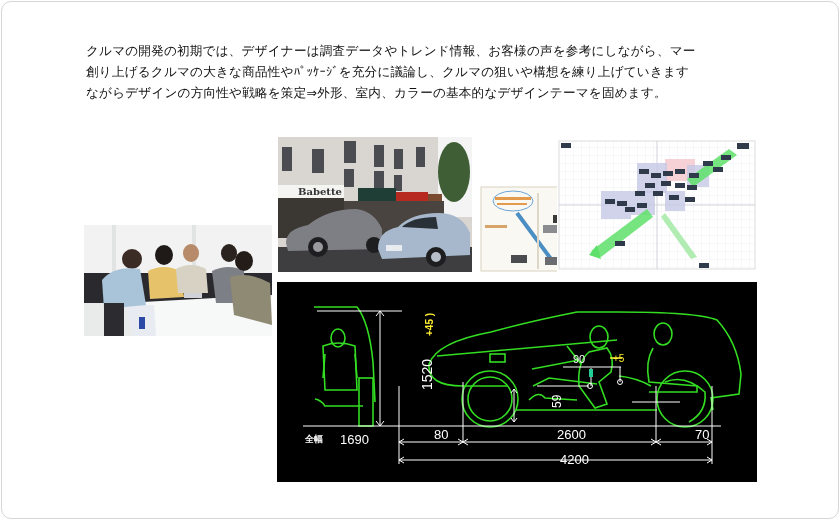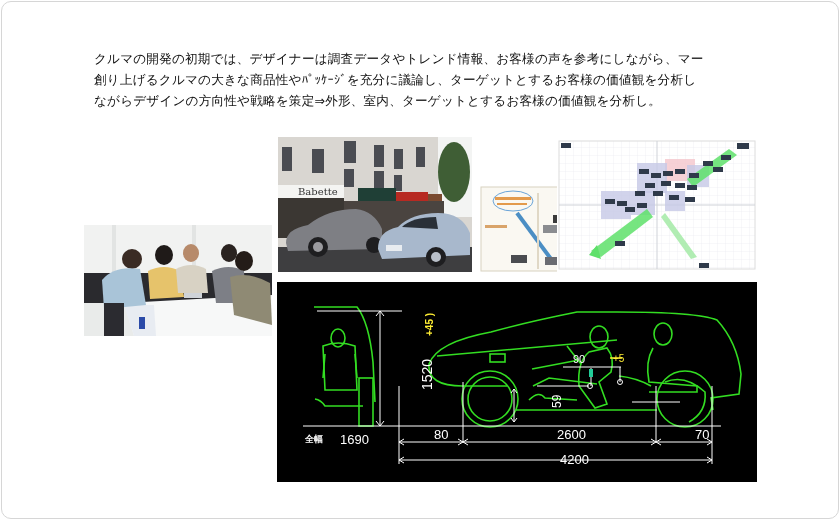--- a/index.html
+++ b/index.html
@@ -1,35 +1,35 @@
 <!DOCTYPE html>
 <html><head>
   <meta charset="utf-8">
   <style>
     html, body { margin: 0; padding: 0; background: #ffffff; }
     body { width: 840px; height: 520px; position: relative; overflow: hidden;
            font-family: "DejaVu Sans", sans-serif; }
     .frame { position: absolute; left: 1px; top: 1px; width: 836px; height: 516px;
              border: 1px solid #d6d6d6; border-radius: 10px; background: #fff; }
     .intro { position: absolute; left: 86px; top: 40px; width: 680px;
-             font-size: 12.6px; line-height: 21px; color: #111; letter-spacing: 0.2px; margin: 8px; }
+             font-size: 12.6px; line-height: 21px; color: #111; letter-spacing: 0.2px; margin: 0; }
     .intro span { display: block; white-space: nowrap; }
     .img { position: absolute; overflow: hidden; }
     svg { display: block; }
     .dim { font-family: "Liberation Sans", sans-serif; }
   </style>
 </head>
 <body>
 
 <div class="frame"></div>
 
 <p class="intro">
   <span>クルマの開発の初期では、デザイナーは調査データやトレンド情報、お客様の声を参考にしながら、マー</span>
-  <span>創り上げるクルマの大きな商品性やﾊﾟｯｹｰｼﾞを充分に議論し、ターゲットとするお客様の価値観を分析し</span>
-  <span>ながらデザインの方向性や戦略を策定⇒外形、室内、ターゲットとするお客様の価値観を分析し。</span>
+  <span>創り上げるクルマの大きな商品性やﾊﾟｯｹｰｼﾞを充分に議論し、クルマの狙いや構想を練り上げていきます</span>
+  <span>ながらデザインの方向性や戦略を策定⇒外形、室内、カラーの基本的なデザインテーマを固めます。</span>
 </p>
 
 <div class="img" style="left:84px;top:225px;width:188px;height:111px;">
   <svg width="188" height="111" viewBox="0 0 188 111">
     <rect width="188" height="111" fill="#e9ebea"></rect>
     <rect x="0" y="0" width="188" height="55" fill="#f1f2f1"></rect>
     <rect x="28" y="0" width="4" height="50" fill="#e2e4e3"></rect>
     <rect x="108" y="0" width="4" height="50" fill="#e2e4e3"></rect>
     <rect x="0" y="48" width="188" height="30" fill="#2a2a2e"></rect>
     <polygon points="40,78 188,70 188,111 50,111" fill="#f7f8f8"></polygon>
@@ -48,21 +48,21 @@
 
     <ellipse cx="145" cy="28" rx="8" ry="9" fill="#2a2320"></ellipse>
     <path d="M128,46 Q145,38 160,46 L162,78 L132,78 Z" fill="#7d7f86"></path>
 
     <ellipse cx="160" cy="36" rx="9" ry="10" fill="#241c18"></ellipse>
     <path d="M146,52 Q165,46 186,58 L188,100 L150,90 Z" fill="#8f8a74"></path>
     <rect x="100" y="68" width="18" height="5" fill="#cfd3d8"></rect>
   </svg>
 </div>
 
-<div class="img" style="left:278px;top:137px;width:194px;height:135px;">
+<div class="img" style="left:278px;top:137px;width:194px;height:135px;font-weight:bold;">
   <svg width="194" height="135" viewBox="0 0 194 135">
     <rect width="194" height="135" fill="#d9d6d1"></rect>
     <rect x="160" y="0" width="34" height="80" fill="#f3f4f3"></rect>
     <ellipse cx="176" cy="35" rx="16" ry="30" fill="#3f5e35"></ellipse>
     <g fill="#4a4c52">
       <rect x="4" y="10" width="10" height="24"></rect>
         <rect x="34" y="12" width="12" height="24"></rect>
       <rect x="66" y="4" width="12" height="22"></rect>
         <rect x="96" y="8" width="10" height="22"></rect>
       <rect x="116" y="12" width="9" height="20"></rect>

